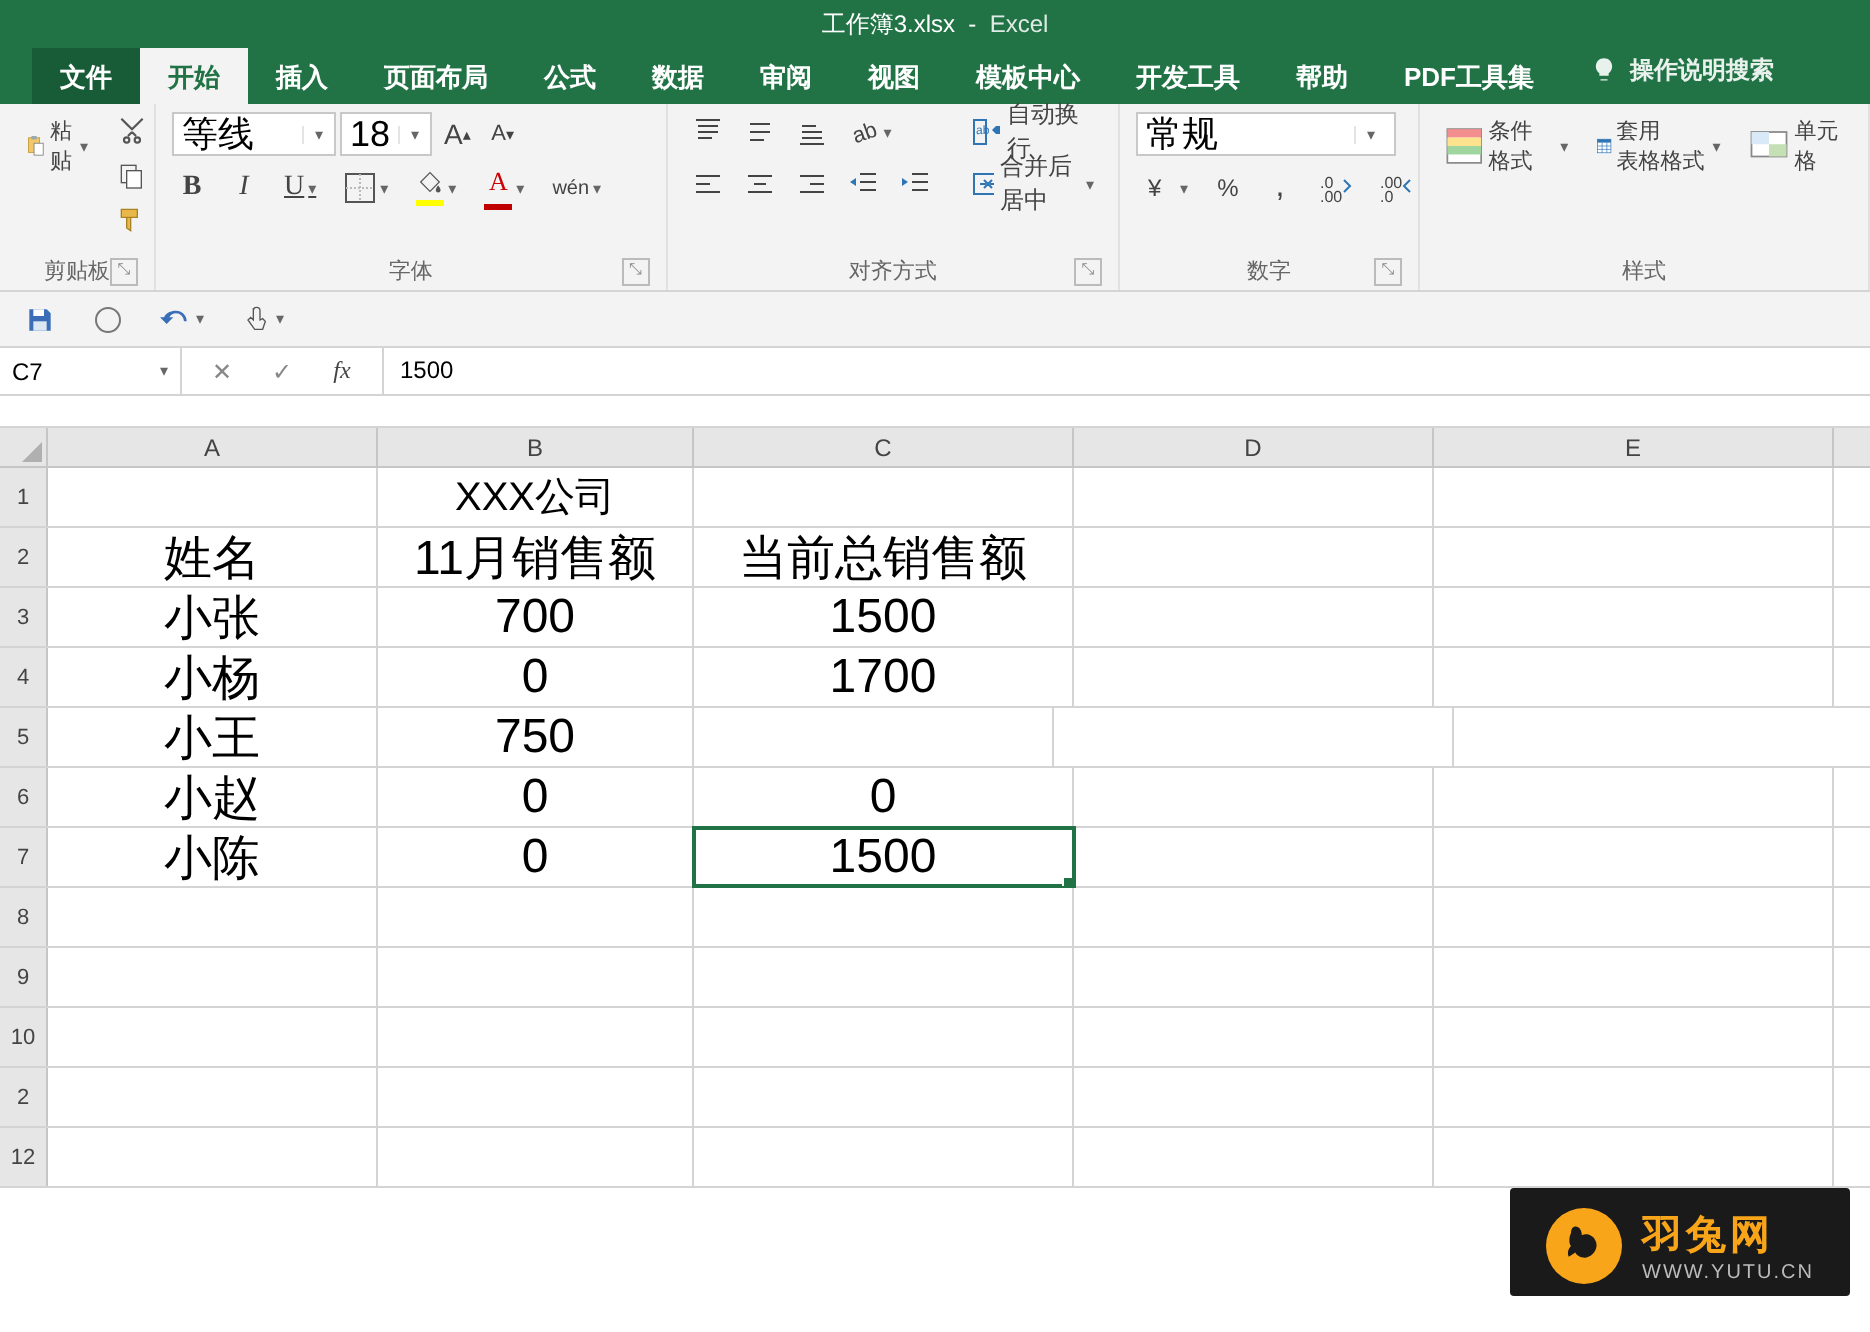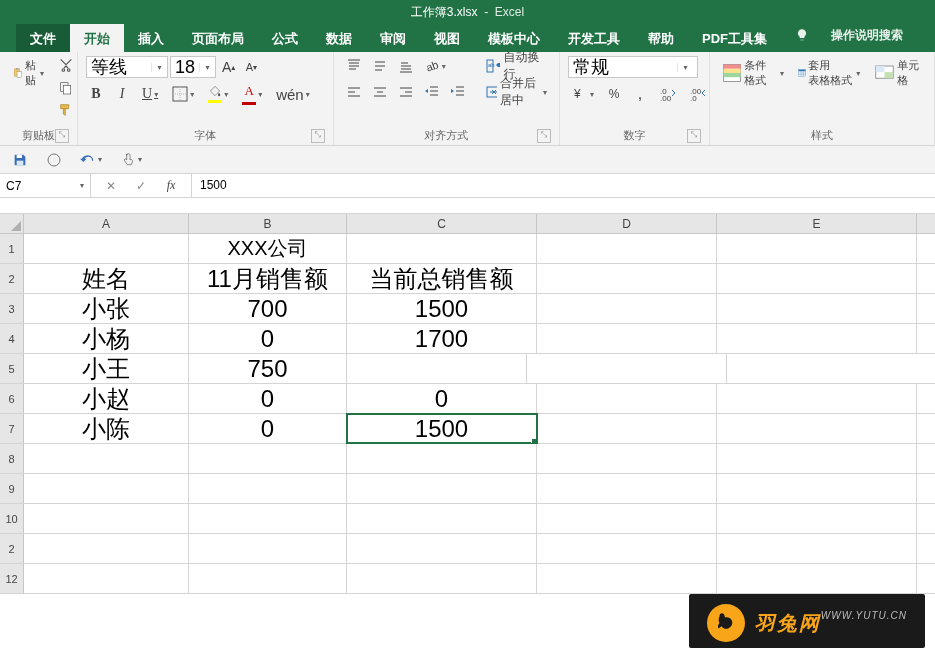--- a/index.html
+++ b/index.html
@@ -7,21 +7,21 @@
 
 
 .titlebar { background: #217346; height: 24px; display: flex; align-items: center; justify-content: center; color: #fff; font-size: 12px; }
 .titlebar .app { opacity: 0.85; }
 
 
 .ribbon-tabs { background: #217346; height: 28px; display: flex; padding-left: 16px; gap: 0; color: #fff; font-weight: bold; }
 .ribbon-tab { padding: 6px 14px 6px; cursor: pointer; font-size: 13px; }
 .ribbon-tab.file { background: #185c37; }
 .ribbon-tab.active { background: #f3f3f3; color: #217346; }
-.ribbon-tabs .tell { display: flex; align-items: center; gap: 22px; padding: 0 14px 6px; opacity: .9; }
+.ribbon-tabs .tell { display: flex; align-items: center; gap: 6px; padding: 0 14px 6px; opacity: .9; }
 .ribbon-tabs .tell svg { fill: #fff; }
 
 
 .ribbon { background: #f3f3f3; border-bottom: 1px solid #d4d4d4; height: 94px; display: flex; }
 .group { border-right: 1px solid #e1e1e1; padding: 4px 8px 2px; display: flex; flex-direction: column; justify-content: space-between; }
 .group-body { display: flex; align-items: flex-start; gap: 6px; flex: 1; }
 .group-label { text-align: center; font-size: 11px; color: #666; padding-top: 2px; display: flex; justify-content: center; align-items: center; position: relative; }
 .group-label .launcher { position: absolute; right: 0; bottom: 0; width: 14px; height: 14px; border: 1px solid #bbb; font-size: 8px; line-height: 10px; color: #888; cursor: pointer; }
 .vstack { display: flex; flex-direction: column; gap: 2px; }
 .hstack { display: flex; align-items: center; gap: 2px; }
@@ -62,21 +62,21 @@
 .rh { width: 24px; border-right: 1px solid #c6c6c6; display: flex; align-items: center; justify-content: center; background: #e6e6e6; font-size: 11px; color: #444; }
 .cell { border-right: 1px solid #d4d4d4; display: flex; align-items: center; justify-content: center; font-size: 24px; font-family: "SimSun","Microsoft YaHei",sans-serif; color: #000; padding: 0 4px; overflow: hidden; }
 .wA { width: 165px; } .wB { width: 158px; } .wC { width: 190px; } .wD { width: 180px; } .wE { width: 200px; }
 .row.r1 .cell { font-size: 20px; }
 .selected-cell { outline: 2px solid #217346; outline-offset: -1px; position: relative; }
 .selected-cell::after { content:""; position:absolute; right:-3px; bottom:-3px; width:6px; height:6px; background:#217346; border:1px solid #fff; }
 
 
 .watermark { position: absolute; right: 10px; bottom: 18px; background: #1a1a1a; color: #fff; padding: 10px 18px 6px; display: flex; align-items: center; gap: 10px; border-radius: 2px; }
 .watermark .logo-circ { width: 38px; height: 38px; border-radius: 50%; background: #f9a51a; display:flex; align-items:center; justify-content:center; }
-.watermark .txt { display:flex; flex-direction:row;font-style:italic; }
+.watermark .txt { display:flex; flex-direction:column; }
 .watermark .name { color:#f9a51a; font-size:20px; font-weight:bold; letter-spacing:2px; }
 .watermark .url { color:#bbb; font-size:10px; letter-spacing:1px; }
 </style>
 </head>
 <body>
 
 <div class="titlebar">
   <span>工作簿3.xlsx</span>
   <span>&nbsp;&nbsp;-&nbsp;&nbsp;</span>
   <span class="app">Excel</span>
@@ -181,21 +181,21 @@
             <span class="dd-caret">▾</span>
           </span>
         <span class="btn">
             <div class="vstack" style="align-items:center">
               <span style="font-family:serif;font-size:13px;color:#c00">A</span>
               <div class="color-bar" style="background:#c00000"></div>
             </div>
             <span class="dd-caret">▾</span>
           </span>
         <span class="btn">
-            <span style="font-size:15px">wén</span>
+            <span style="font-size:10px">wén</span>
             <span class="dd-caret">▾</span>
           </span>
       </div>
     </div>
     <div class="group-label">
         <span>字体</span>
         <span class="launcher">⤡</span>
       </div>
   </div>
 

